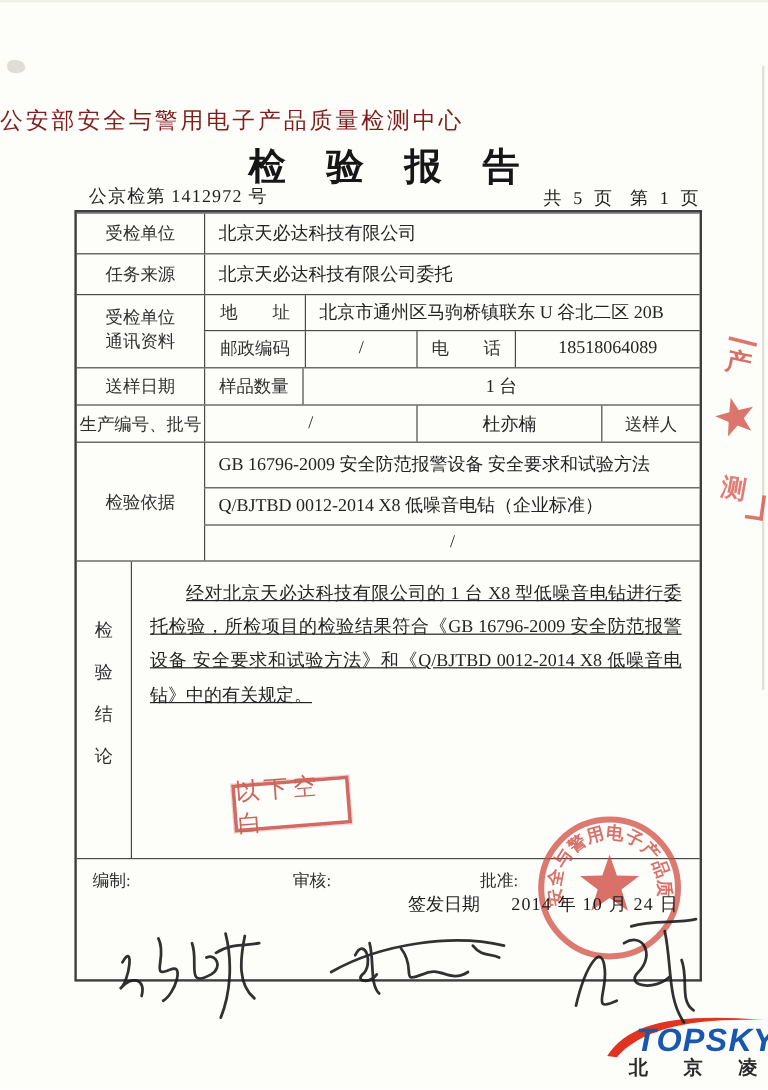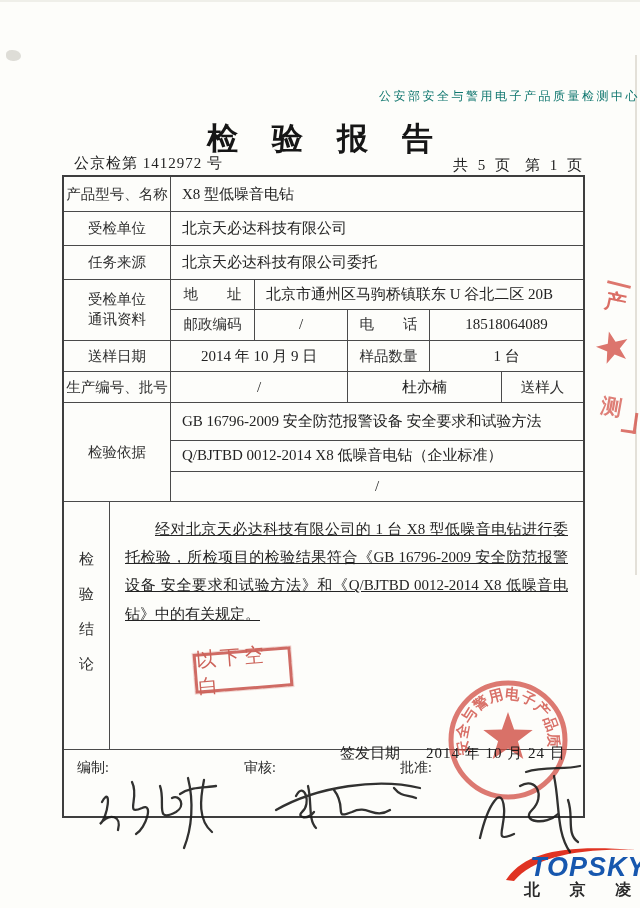--- a/index.html
+++ b/index.html
@@ -8,22 +8,22 @@
     background:#fdfdfa;
     font-family:"Liberation Serif","DejaVu Serif",serif;
     color:#2b2b2b;
   }
   
   .edge-shadow{position:absolute;right:3px;top:55px;width:2px;height:520px;background:#e3e0d8;}
   .corner-smudge{position:absolute;left:6px;top:50px;width:15px;height:11px;background:#b9b6ae;opacity:.45;border-radius:40% 60% 50% 50%;}
   .top-edge{position:absolute;left:0;top:0;width:100%;height:2px;background:#efefe9;}
 
   
-  .org-title{position:absolute;left:0;top:88px;width:100%;text-align:right;
-    font-size:12px;letter-spacing:2.5px;color:#0f766e;font-weight:500;}
+  .org-title{position:absolute;left:0;top:88px;width:100%;text-align:left;
+    font-size:19px;letter-spacing:2.5px;color:#7f1d1d;font-weight:500;}
   .report-title{position:absolute;left:0;top:118px;width:100%;text-align:center;
     font-size:31px;font-weight:bold;letter-spacing:34px;padding-left:34px;box-sizing:border-box;color:#161616;}
   .meta-row{position:absolute;left:62px;top:154px;width:523px;font-size:15px;color:#222;}
   .meta-no{position:absolute;left:12px;top:0;letter-spacing:1px;}
   .meta-pages{position:absolute;right:72px;top:2px;letter-spacing:3px;}
   .meta-pagenum{position:absolute;right:0;top:2px;letter-spacing:3px;}
 
   
   .tbl{position:absolute;left:62px;top:175px;width:523px;height:643px;
     border:2px solid #3e3e3e;box-sizing:border-box;font-size:14.5px;}
@@ -88,24 +88,20 @@
   <div class="org-title">公安部安全与警用电子产品质量检测中心</div>
   <div class="report-title">检验报告</div>
   <div class="meta-row">
     <span class="meta-no">公京检第 1412972 号</span>
     <span class="meta-pages">共 5 页</span>
     <span class="meta-pagenum">第 1 页</span>
   </div>
 
   <div class="tbl">
 
-    <div class="trow first" style="height:34px">
-      <div class="cell nol lab" style="width:106px">产品型号、名称</div>
-      <div class="cell val" style="flex:1">X8 型低噪音电钻</div>
-    </div>
 
     <div class="trow" style="height:34px">
       <div class="cell nol lab" style="width:106px">受检单位</div>
       <div class="cell val" style="flex:1">北京天必达科技有限公司</div>
     </div>
 
     <div class="trow" style="height:34px">
       <div class="cell nol lab" style="width:106px">任务来源</div>
       <div class="cell val" style="flex:1">北京天必达科技有限公司委托</div>
     </div>
@@ -124,21 +120,20 @@
           <div class="cell lab" style="width:84px">邮政编码</div>
           <div class="cell val valc" style="width:93px">/</div>
           <div class="cell lab" style="width:82px">电　　话</div>
           <div class="cell val valc" style="flex:1">18518064089</div>
         </div>
       </div>
     </div>
 
     <div class="trow" style="height:31px">
       <div class="cell nol lab" style="width:106px">送样日期</div>
-      <div class="cell val valc" style="width:177px">2014 年 10 月 9 日</div>
       <div class="cell lab" style="width:82px">样品数量</div>
       <div class="cell val valc" style="flex:1">1 台</div>
     </div>
 
     <div class="trow" style="height:31px">
       <div class="cell nol lab" style="width:106px">生产编号、批号</div>
       <div class="cell val valc" style="width:177px">/</div>
       <div class="cell val valc" style="flex:1">杜亦楠</div>
       <div class="cell lab" style="width:82px">送样人</div>
     </div>

